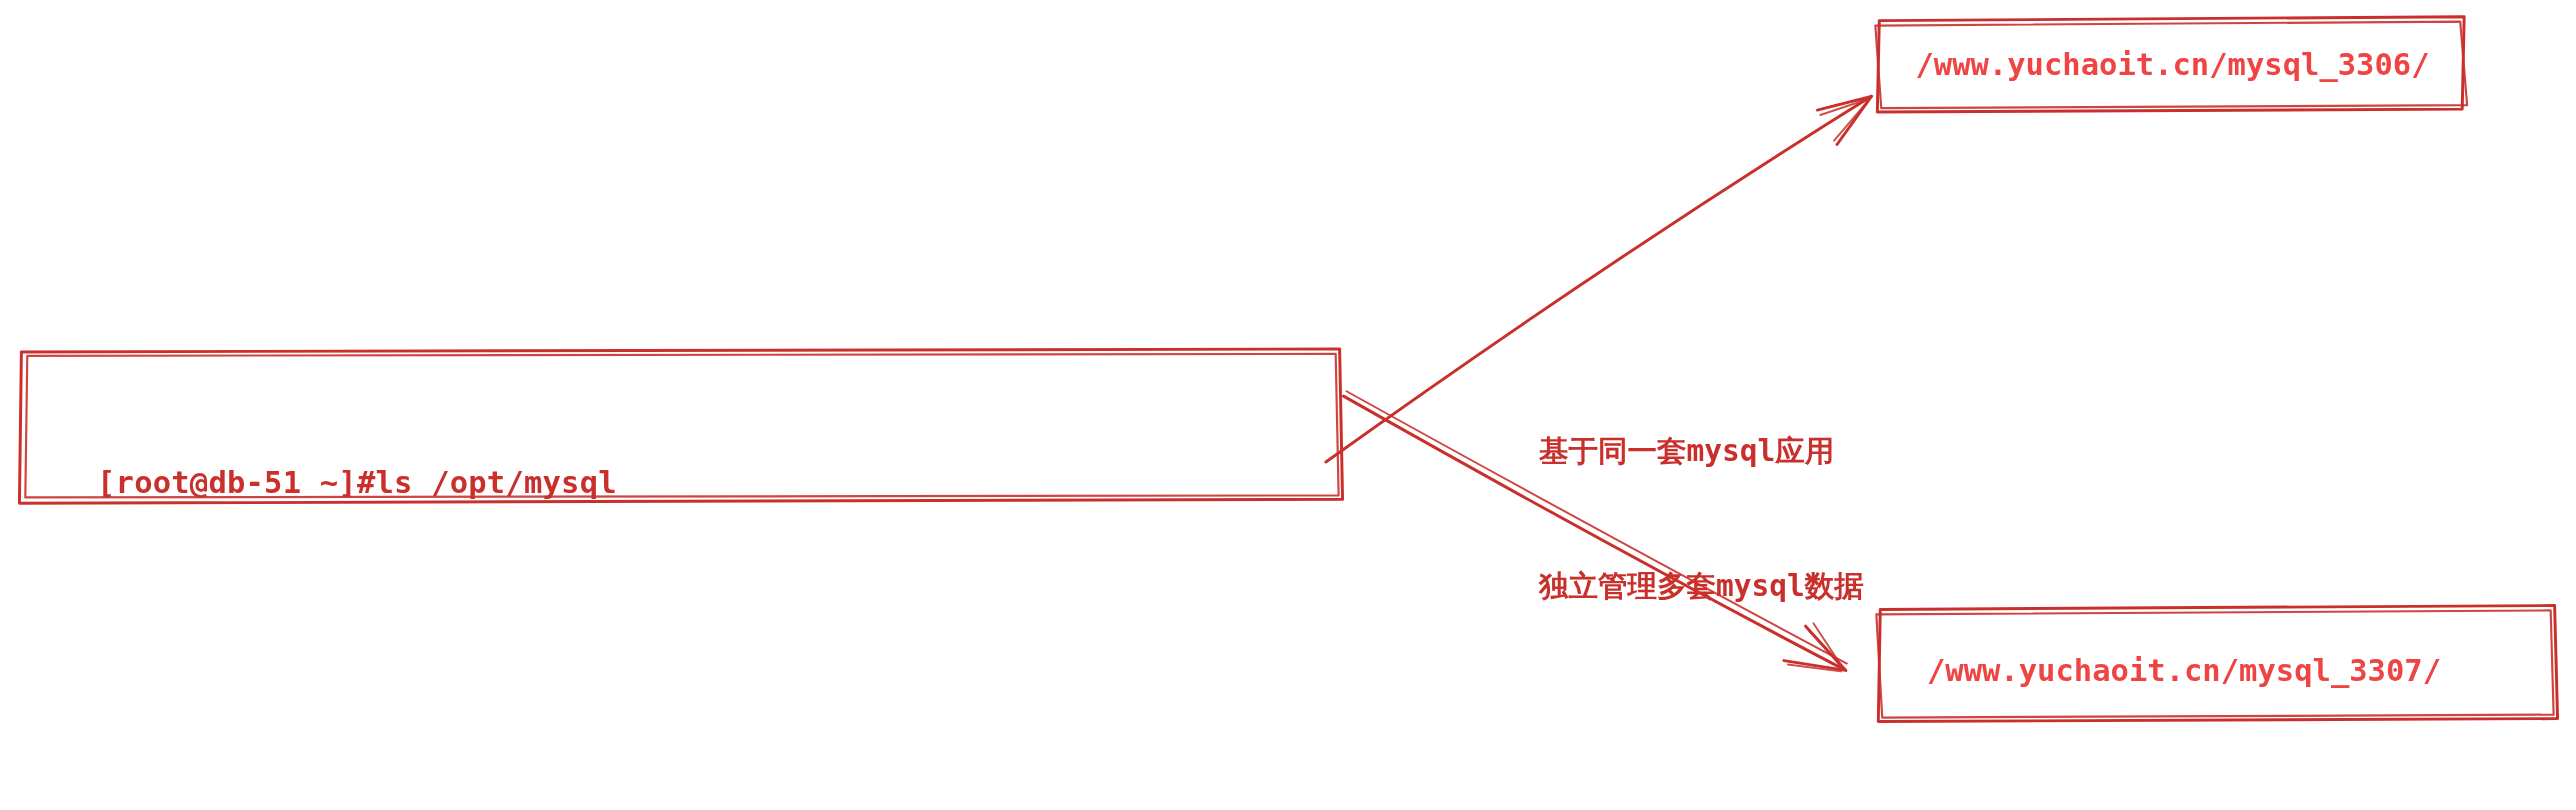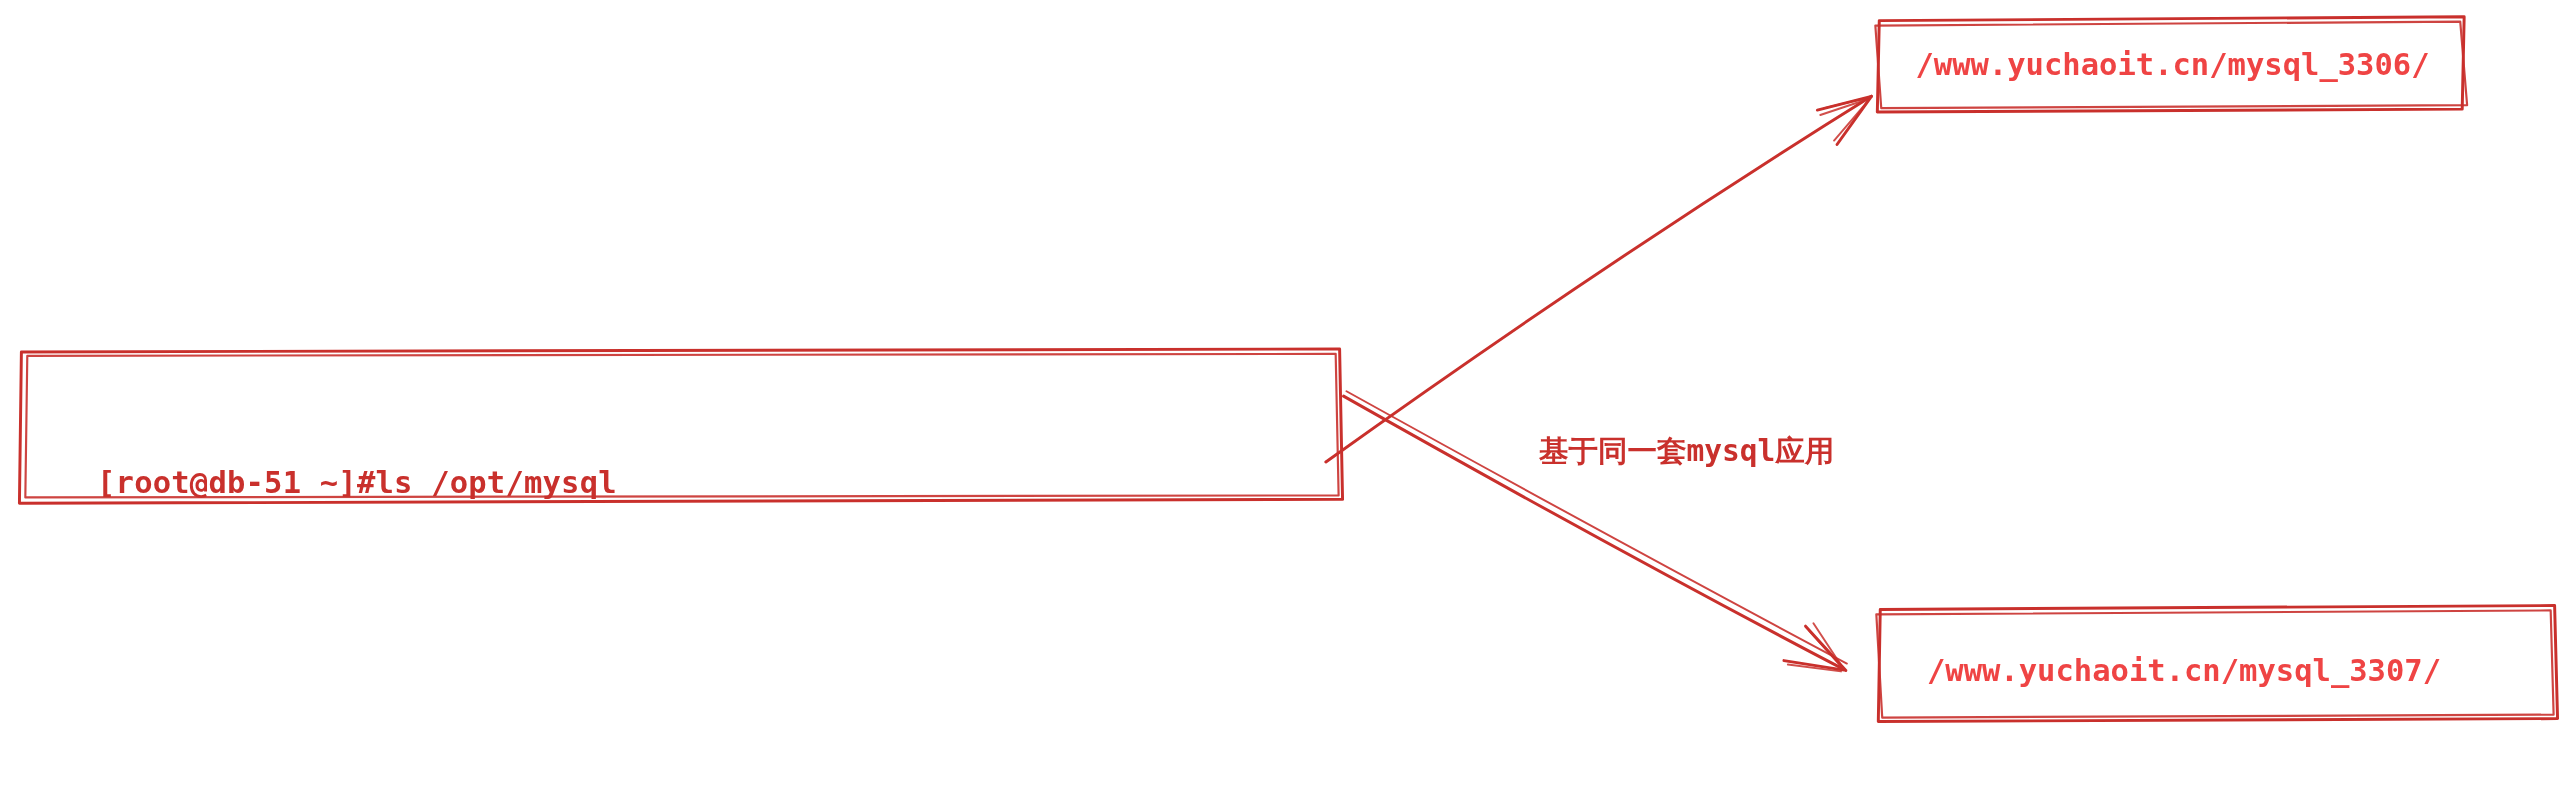--- a/index.html
+++ b/index.html
@@ -117,16 +117,17 @@
   <div class="node-label-wrap node-3306">
     <span class="node-label">/www.yuchaoit.cn/mysql_3306/</span>
   </div>
 
   <div class="node-label-wrap node-3307">
     <span class="node-label">/www.yuchaoit.cn/mysql_3307/</span>
   </div>
 
   <div class="txt annotation-text">
     <div>基于同一套mysql应用</div>
+    <div>独立管理多套mysql数据</div>
   </div>
 
 </div>
 
 
 </body></html>

